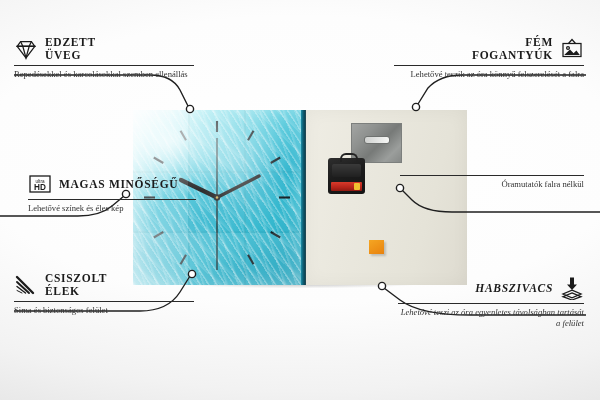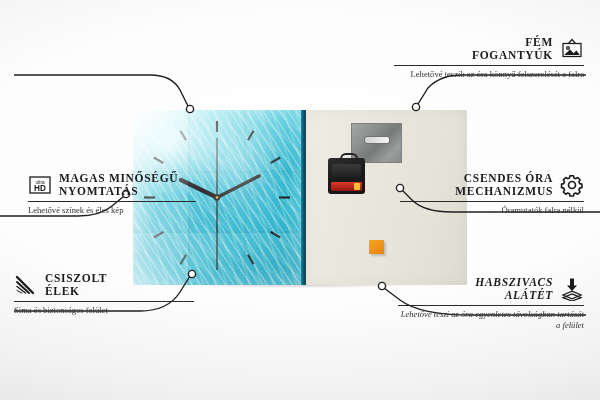--- a/index.html
+++ b/index.html
@@ -199,33 +199,50 @@
     <g fill="#ffffff" stroke="#1f1f1f" stroke-width="1.4">
       <circle cx="190" cy="109" r="3.6"></circle>
       <circle cx="126" cy="194" r="3.6"></circle>
       <circle cx="192" cy="274" r="3.6"></circle>
       <circle cx="416" cy="107" r="3.6"></circle>
       <circle cx="400" cy="188" r="3.6"></circle>
       <circle cx="382" cy="286" r="3.6"></circle>
     </g>
   </svg>
 
+  <div class="callout left" id="co-glass">
+    <div class="c-head">
+      <span class="ico">
+        <svg viewBox="0 0 24 24" fill="none" stroke="#1b1b1b" stroke-width="1.25">
+          <path d="M3.2 9.3 L12 21 L20.8 9.3 Z"></path>
+          <path d="M3.2 9.3 L6.6 4.6 H17.4 L20.8 9.3 Z"></path>
+          <path d="M6.6 4.6 L8.8 9.3 L12 21 L15.2 9.3 L17.4 4.6"></path>
+          <path d="M3.2 9.3 H20.8"></path>
+        </svg>
+      </span>
+      <div>
+        <div class="c-title">EDZETT</div>
+        <div class="c-title">ÜVEG</div>
+      </div>
+    </div>
+    <div class="c-rule"></div>
+    <div class="c-sub">Repedésekkel és karcolásokkal szemben ellenállás</div>
+  </div>
 
   <div class="callout left" id="co-print">
     <div class="c-head">
       <span class="ico">
         <svg viewBox="0 0 24 24">
           <rect x="2" y="4" width="20" height="16" fill="none" stroke="#1b1b1b" stroke-width="1.3"></rect>
           <text x="12" y="11" font-family="Liberation Sans, sans-serif" font-size="4.6" fill="#1b1b1b" text-anchor="middle">ultra</text>
           <text x="12" y="18.2" font-family="Liberation Sans, sans-serif" font-size="8.2" font-weight="bold" fill="#1b1b1b" text-anchor="middle">HD</text>
         </svg>
       </span>
       <div>
         <div class="c-title">MAGAS MINŐSÉGŰ</div>
-        <div class="c-title">NYOMTATÁS</div>
       </div>
     </div>
     <div class="c-rule"></div>
     <div class="c-sub">Lehetővé színek és éles kép</div>
   </div>
 
   <div class="callout right" id="co-hook">
     <div class="c-head">
       <div>
         <div class="c-title">FÉM</div>
@@ -257,41 +274,28 @@
       <div>
         <div class="c-title">CSISZOLT</div>
         <div class="c-title">ÉLEK</div>
       </div>
     </div>
     <div class="c-rule"></div>
     <div class="c-sub">Sima és biztonságos felület</div>
   </div>
 
   <div class="callout right" id="co-mech">
-    <div class="c-head">
-      <div>
-        <div class="c-title">CSENDES ÓRA</div>
-        <div class="c-title">MECHANIZMUS</div>
-      </div>
-      <span class="ico">
-        <svg viewBox="0 0 24 24" fill="none" stroke="#1b1b1b" stroke-width="1.7" stroke-linejoin="round">
-          <path d="M10.2 2.6 h3.6 l0.5 2.3 1.9 0.8 2-1.2 2.5 2.5 -1.2 2 0.8 1.9 2.3 0.5 v3.6 l-2.3 0.5 -0.8 1.9 1.2 2 -2.5 2.5 -2-1.2 -1.9 0.8 -0.5 2.3 h-3.6 l-0.5-2.3 -1.9-0.8 -2 1.2 -2.5-2.5 1.2-2 -0.8-1.9 -2.3-0.5 v-3.6 l2.3-0.5 0.8-1.9 -1.2-2 2.5-2.5 2 1.2 1.9-0.8 Z" transform="translate(0.2,0.2) scale(0.96)"></path>
-          <circle cx="12" cy="12" r="3.5"></circle>
-        </svg>
-      </span>
-    </div>
     <div class="c-rule"></div>
     <div class="c-sub">Óramutatók falra nélkül</div>
   </div>
 
   <div class="callout right" id="co-foam">
     <div class="c-head">
       <div>
         <div class="c-title">HABSZIVACS</div>
-        <div class="c-title">ALÁTÉT</div>
       </div>
       <span class="ico">
         <svg viewBox="0 0 24 24">
           <path d="M10 1.5 h4 v7 h3 L12 14 L7 8.5 h3 Z" fill="#1b1b1b"></path>
           <path d="M12 14.2 L21 18 L12 21.8 L3 18 Z" fill="none" stroke="#1b1b1b" stroke-width="1.3"></path>
           <path d="M12 16.9 L21 20.6 L12 24 L3 20.6 Z" fill="none" stroke="#1b1b1b" stroke-width="1.3"></path>
         </svg>
       </span>
     </div>
     <div class="c-rule"></div>

